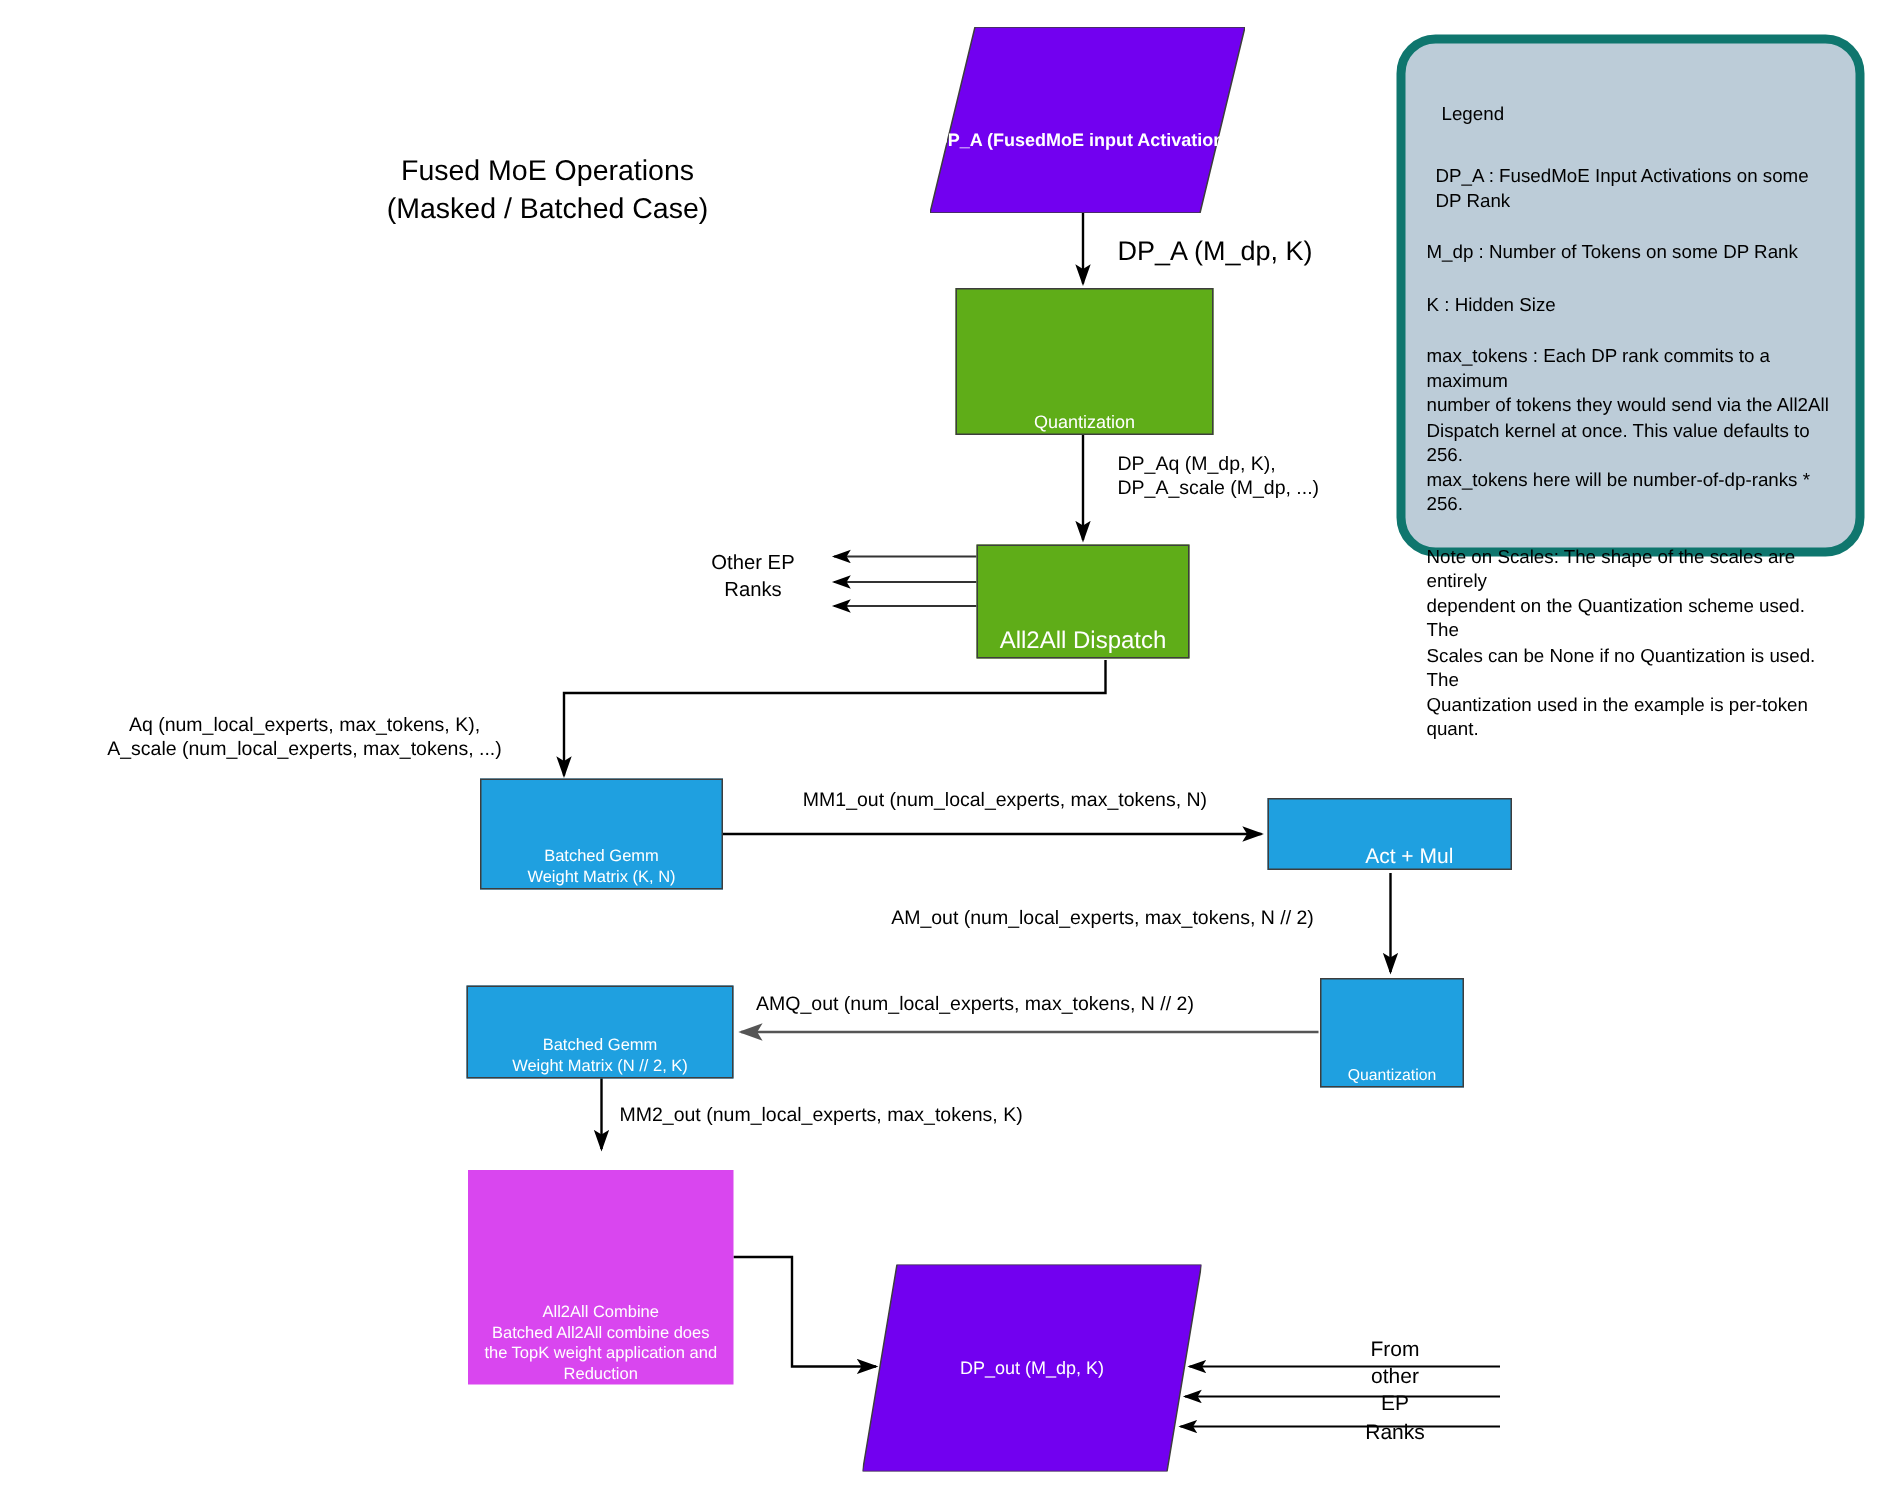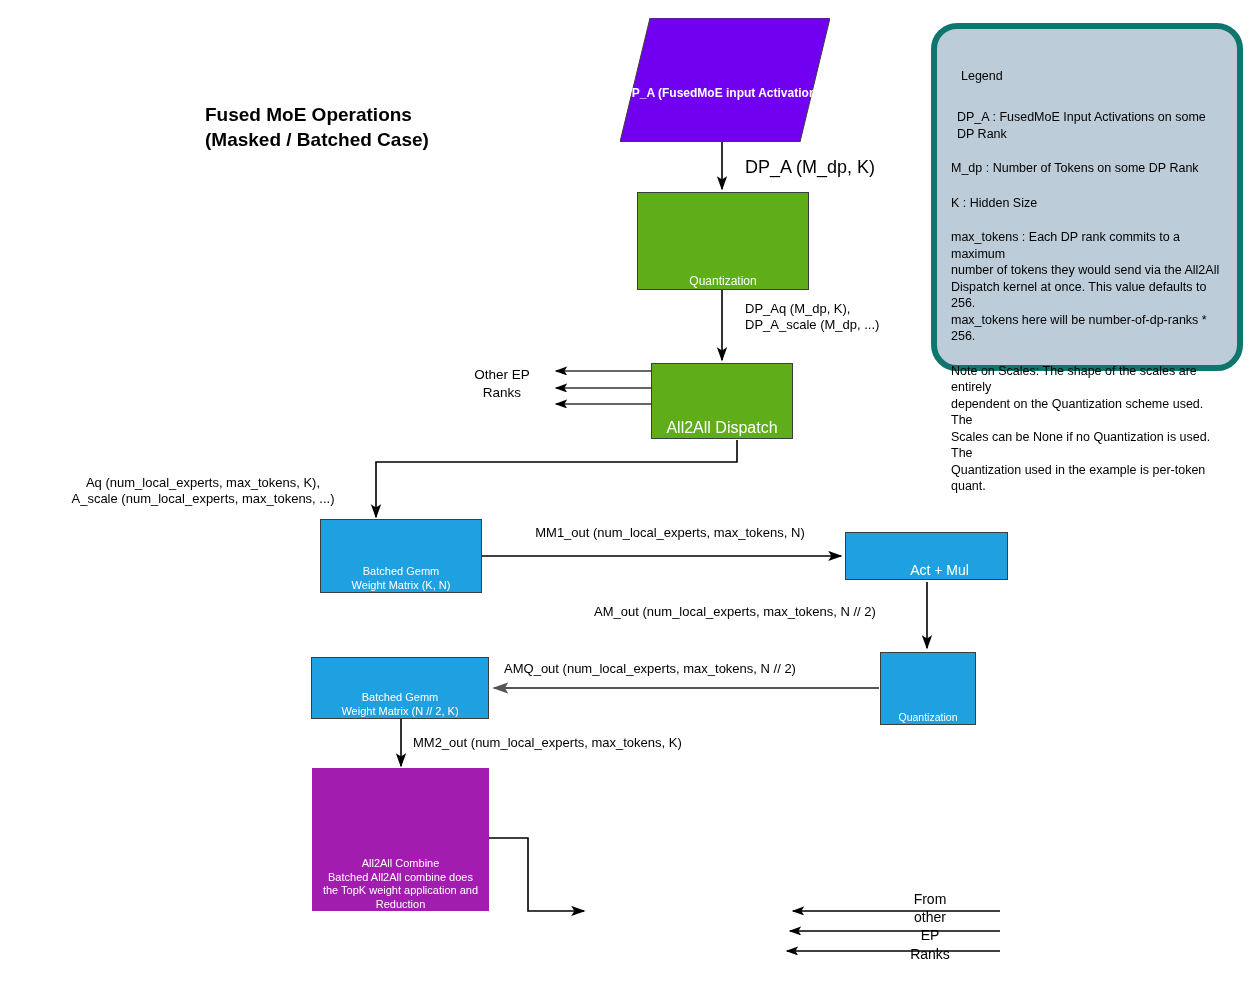--- a/index.html
+++ b/index.html
@@ -44,21 +44,22 @@
   .proc {
     border: 1px solid #3d3d3d;
   }
   .green {
     background: #5fad18;
   }
   .blue {
     background: #1fa0e0;
   }
   .darkgreen {
-    background: #a21caf;
+    background: #d946ef;
+    margin-top: 12px;
   }
   .para-wrap {
     position: absolute;
     z-index: 3;
     display: flex;
     align-items: center;
     justify-content: center;
     color: #ffffff;
     text-align: center;
   }
@@ -71,24 +72,25 @@
   .edge-label {
     position: absolute;
     color: #000000;
     text-align: center;
     line-height: 1.25;
     white-space: pre-line;
     z-index: 4;
   }
   #title {
     position: absolute;
-    font-weight: bold;
+    font-weight: normal;
     color: #000000;
     line-height: 1.3;
     white-space: pre-line;
+    text-align: center;
     z-index: 4;
   }
   #legend-box {
     position: absolute;
     box-sizing: border-box;
     background: #bcccd8;
     border: 6px solid #0f766e;
     border-radius: 26px;
     z-index: 2;
   }
@@ -198,20 +200,26 @@
 Weight Matrix (N // 2, K)</div>
   </div>
 
   <div class="node darkgreen" style="left:312px; top:768px; width:177px; height:143px; font-size:11px;">
     <div class="node-label">All2All Combine
 Batched All2All combine does
 the TopK weight application and
 Reduction</div>
   </div>
 
+  <div class="para-wrap" style="left:575px; top:843px; width:226px; height:138px; font-size:12px;">
+    <svg class="para-shape" viewBox="0 0 226 138" preserveAspectRatio="none">
+      <polygon points="23,0 226,0 203,138 0,138" fill="#7200f0" stroke="#3d3d3d" stroke-width="1"></polygon>
+    </svg>
+    <div class="node-label">DP_out (M_dp, K)</div>
+  </div>
 
   <div class="edge-label" style="left:745px; top:156px; width:250px; text-align:left; font-size:18px;">DP_A (M_dp, K)</div>
 
   <div class="edge-label" style="left:745px; top:301px; width:270px; text-align:left; font-size:13px;">DP_Aq (M_dp, K),
 DP_A_scale (M_dp, ...)</div>
 
   <div class="edge-label" style="left:38px; top:475px; width:330px; text-align:center; font-size:13px;">Aq (num_local_experts, max_tokens, K),
 A_scale (num_local_experts, max_tokens, ...)</div>
 
   <div class="edge-label" style="left:450px; top:525px; width:440px; text-align:center; font-size:13px;">MM1_out (num_local_experts, max_tokens, N)</div>

